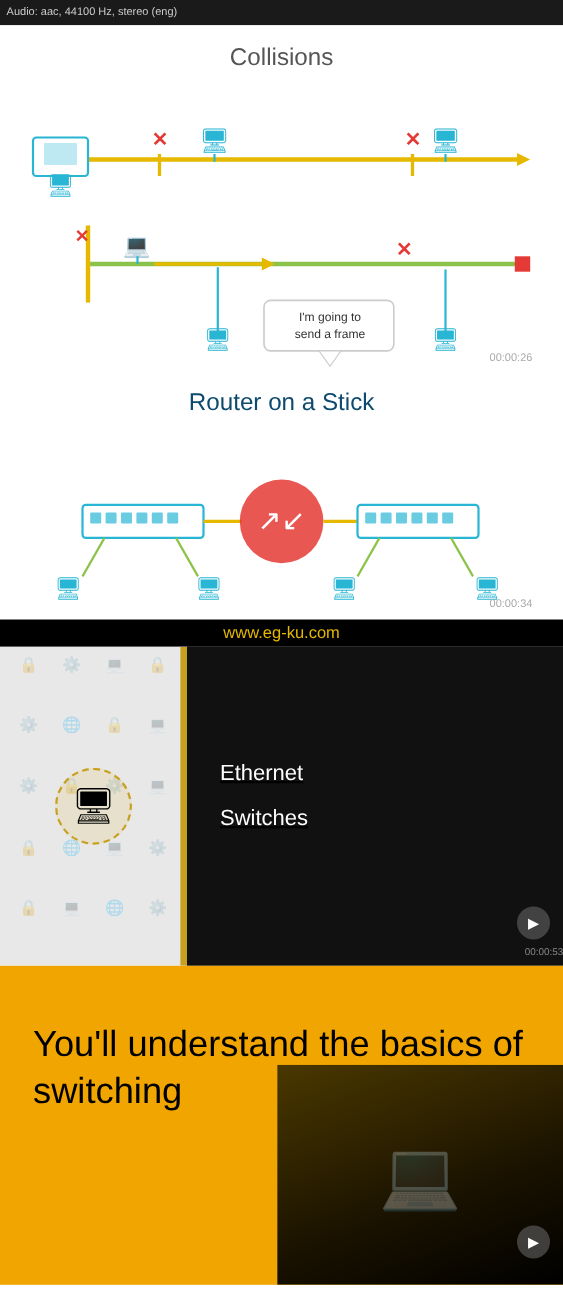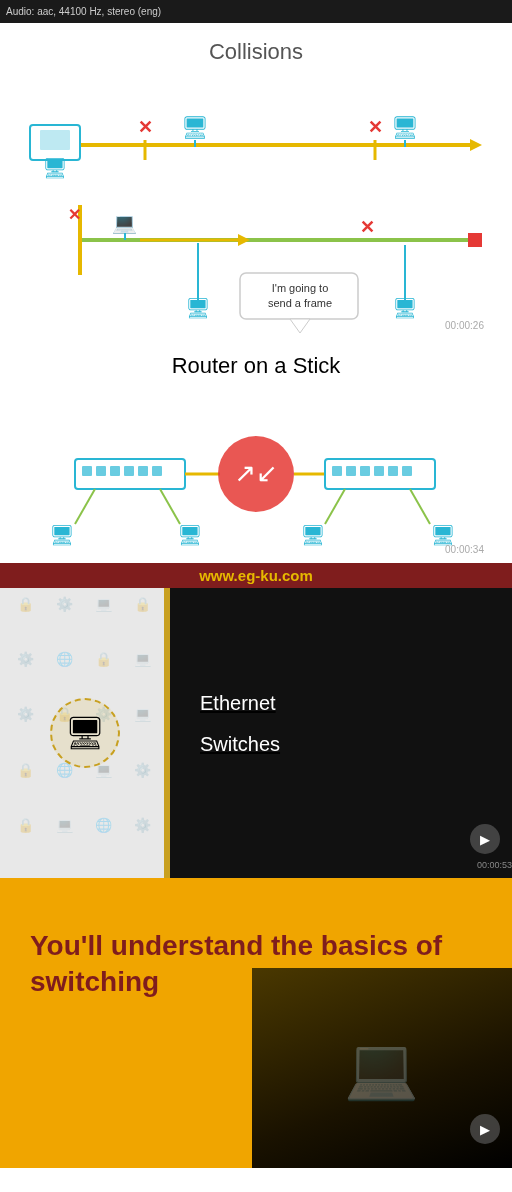--- a/index.html
+++ b/index.html
@@ -43,38 +43,38 @@
     
     .router-section {
       background: #fff;
       padding: 10px 20px;
       position: relative;
       height: 220px;
     }
     .router-title {
       text-align: center;
       font-size: 22px;
-      color: #000000;
+      color: #0c4a6e;
       font-weight: 300;
       margin-bottom: 10px;
     }
     .router-diagram {
       position: relative;
       width: 100%;
       height: 170px;
     }
 
     
     .watermark {
       text-align: center;
       color: #e6b800;
       font-size: 15px;
-      font-weight: bold;
+      font-weight: normal;
       padding: 4px 0;
-      background: #7f1d1d;
+      background: #000000;
     }
 
     
     .ethernet-section {
       position: relative;
       height: 290px;
       display: flex;
     }
     .ethernet-left {
       width: 170px;
@@ -120,23 +120,23 @@
     .understand-section {
       background: #f0a500;
       min-height: 290px;
       padding: 50px 30px 30px;
       position: relative;
       display: flex;
       flex-direction: column;
       justify-content: flex-start;
     }
     .understand-title {
-      color: #7f1d1d;
-      font-size: 28px;
-      font-weight: bold;
+      color: #000000;
+      font-size: 33px;
+      font-weight: normal;
       line-height: 1.3;
       margin-bottom: 20px;
     }
 
     
     .diagram-svg {
       width: 100%;
       height: 100%;
     }
   </style>

